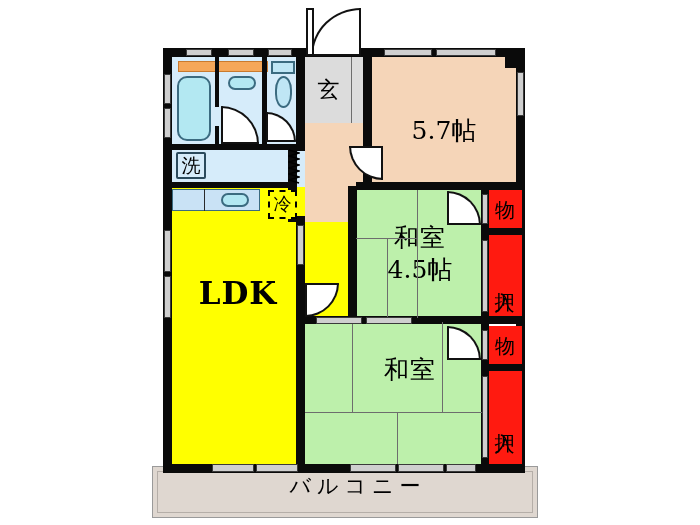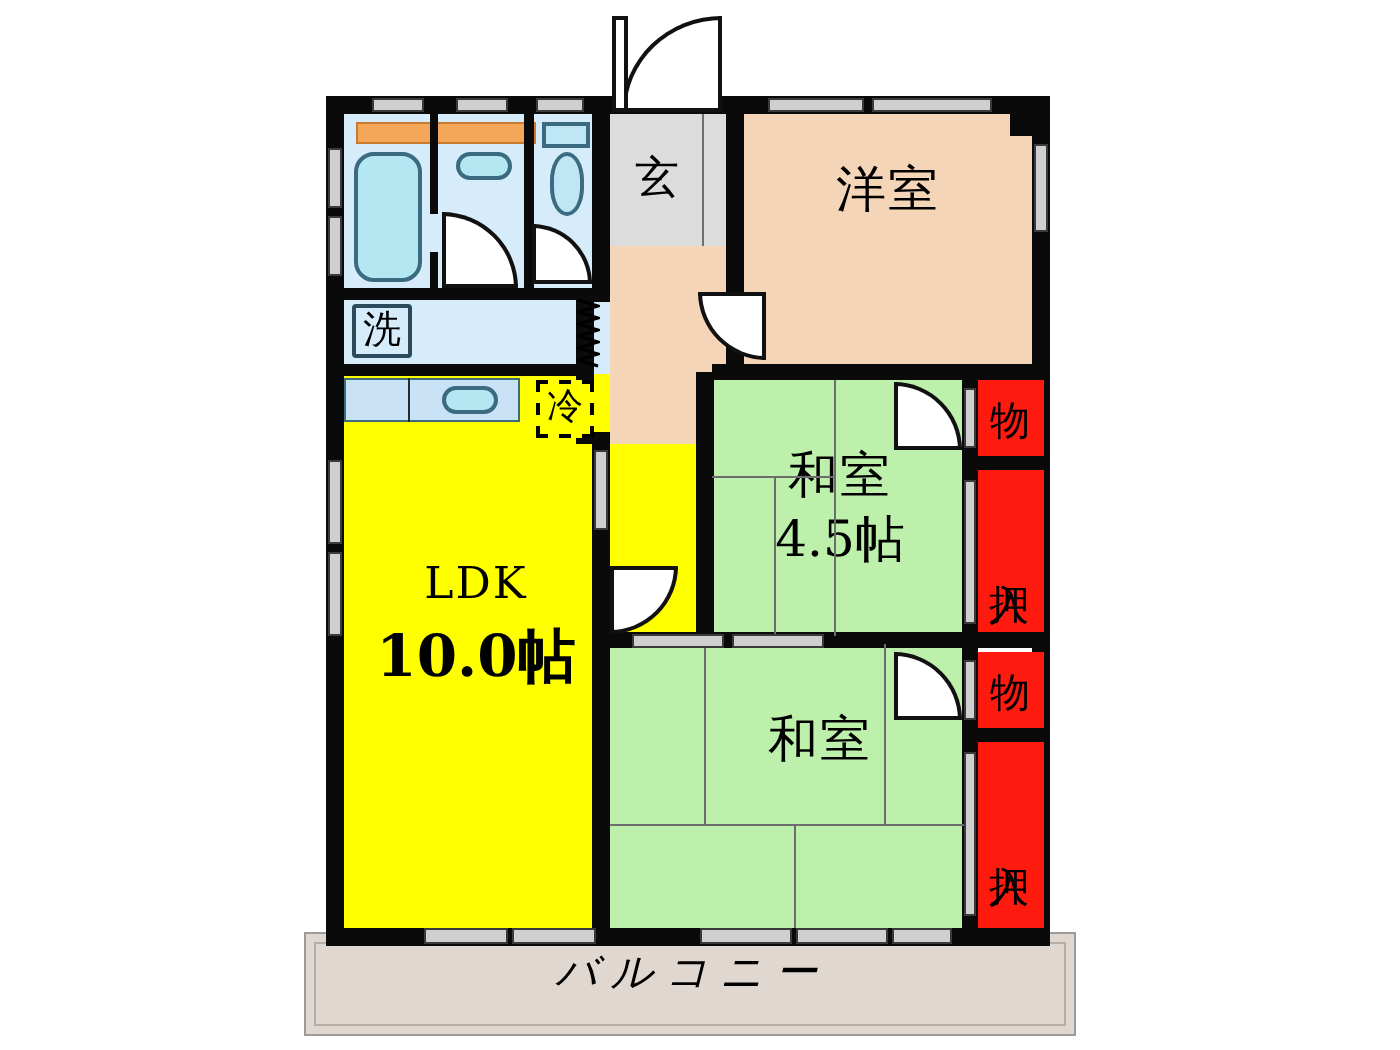--- a/index.html
+++ b/index.html
@@ -25,21 +25,21 @@
   .fill-orange{background:#f5a759;}
 
   
   .lbl{position:absolute;box-sizing:border-box;display:flex;align-items:center;
        justify-content:center;color:#000;line-height:1.04;text-align:center;
        font-family:"DejaVu Sans","Liberation Sans",sans-serif;}
   .lbl-serif{font-family:"DejaVu Serif","Liberation Serif",serif;}
 
   .room-name{font-size:25px;font-weight:400;letter-spacing:1px;}
   .room-size{font-size:25px;font-weight:400;}
-  .ldk-name{font-size:22px;font-weight:400;letter-spacing:1px;}
+  .ldk-name{font-size:31px;font-weight:700;letter-spacing:1px;}
   .ldk-size{font-size:29px;font-weight:700;}
   .closet-txt{font-size:20px;font-weight:400;letter-spacing:0px;writing-mode:vertical-rl;
               text-orientation:upright;line-height:1.0;}
   .closet-txt-h{font-size:20px;}
   .genkan-txt{font-size:22px;font-weight:400;}
   .small-jp{font-size:9px;line-height:1.12;letter-spacing:0px;color:#1a1a1a;}
   .sen-box{font-size:19px;font-weight:400;}
   .rei-box{font-size:18px;font-weight:400;}
   .balcony-txt{font-size:21px;letter-spacing:6px;}
 
@@ -79,21 +79,21 @@
   .balc-inner{border:1px solid #b5aea8;}
 </style>
 </head>
 <body>
 
 <div id="plan">
 
   <div class="ab balc-frame" style="left:152px;top:466px;width:386px;height:52px;"></div>
   <div class="ab balc-inner" style="left:157px;top:471px;width:376px;height:42px;background:#dfd7d0;"></div>
   <div class="ab fill-balcony" style="left:182px;top:462px;width:336px;height:50px;"></div>
-  <div class="lbl balcony-txt" style="left:178px;top:470px;width:336px;height:34px;font-style:italic;">バルコニー</div>
+  <div class="lbl balcony-txt" style="left:190px;top:470px;width:336px;height:34px;">バルコニー</div>
 
   <div class="ab wall" style="left:163px;top:48px;width:362px;height:9px;"></div>
 
   <div class="ab wall" style="left:163px;top:48px;width:9px;height:425px;"></div>
 
   <div class="ab wall" style="left:516px;top:48px;width:9px;height:425px;"></div>
 
   <div class="ab wall" style="left:163px;top:464px;width:362px;height:9px;"></div>
 
   <div class="ab fill-western" style="left:372px;top:57px;width:144px;height:129px;"></div>
@@ -184,23 +184,22 @@
   </svg>
 
   <div class="ab fill-counter" style="left:172px;top:189px;width:88px;height:22px;border:1px solid #3b6b80;box-sizing:border-box;"></div>
   <div class="ab tline-dk" style="left:204px;top:189px;width:1px;height:22px;"></div>
   <div class="ab sinkbasin" style="left:221px;top:193px;width:28px;height:14px;"></div>
 
   <div class="ab fridge" style="left:268px;top:190px;width:29px;height:29px;"></div>
   <div class="lbl rei-box" style="left:268px;top:190px;width:29px;height:29px;">冷</div>
 
   <div class="lbl ldk-name lbl-serif" style="left:178px;top:276px;width:120px;height:34px;">LDK</div>
-  <div class="lbl ldk-size lbl-serif" style="left:172px;top:311px;width:132px;height:34px;">10.0帖</div>
-
-  <div class="lbl room-name" style="left:376px;top:80px;width:136px;height:30px;">洋室</div>
+
+  <div class="lbl room-size lbl-serif" style="left:376px;top:116px;width:136px;height:30px;">5.7帖</div>
 
   <div class="lbl room-name" style="left:358px;top:224px;width:124px;height:28px;">和室</div>
   <div class="lbl room-size lbl-serif" style="left:358px;top:256px;width:124px;height:28px;">4.5帖</div>
 
   <div class="lbl room-name" style="left:340px;top:356px;width:140px;height:28px;">和室</div>
 
   <div class="ab tline" style="left:356px;top:238px;width:62px;height:1px;"></div>
   <div class="ab tline" style="left:417px;top:190px;width:1px;height:128px;"></div>
   <div class="ab tline" style="left:387px;top:238px;width:1px;height:80px;"></div>
 

